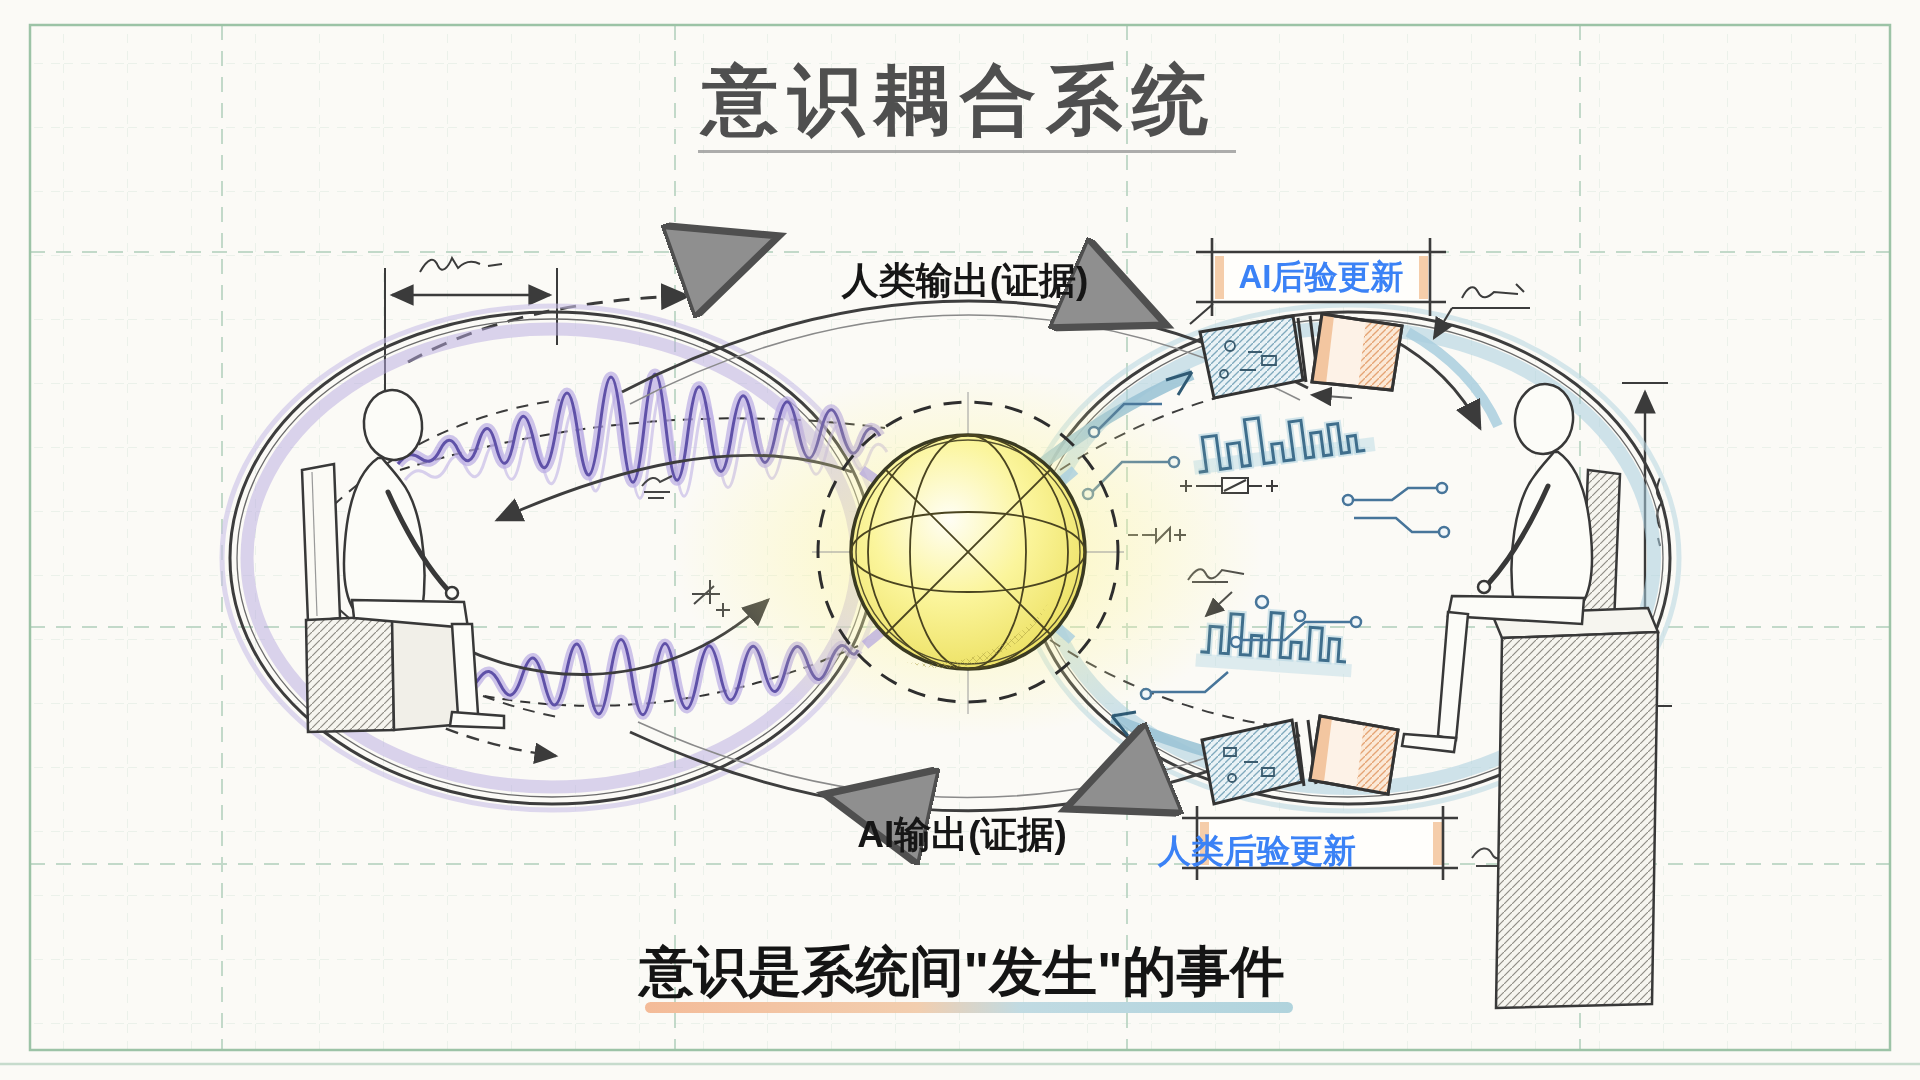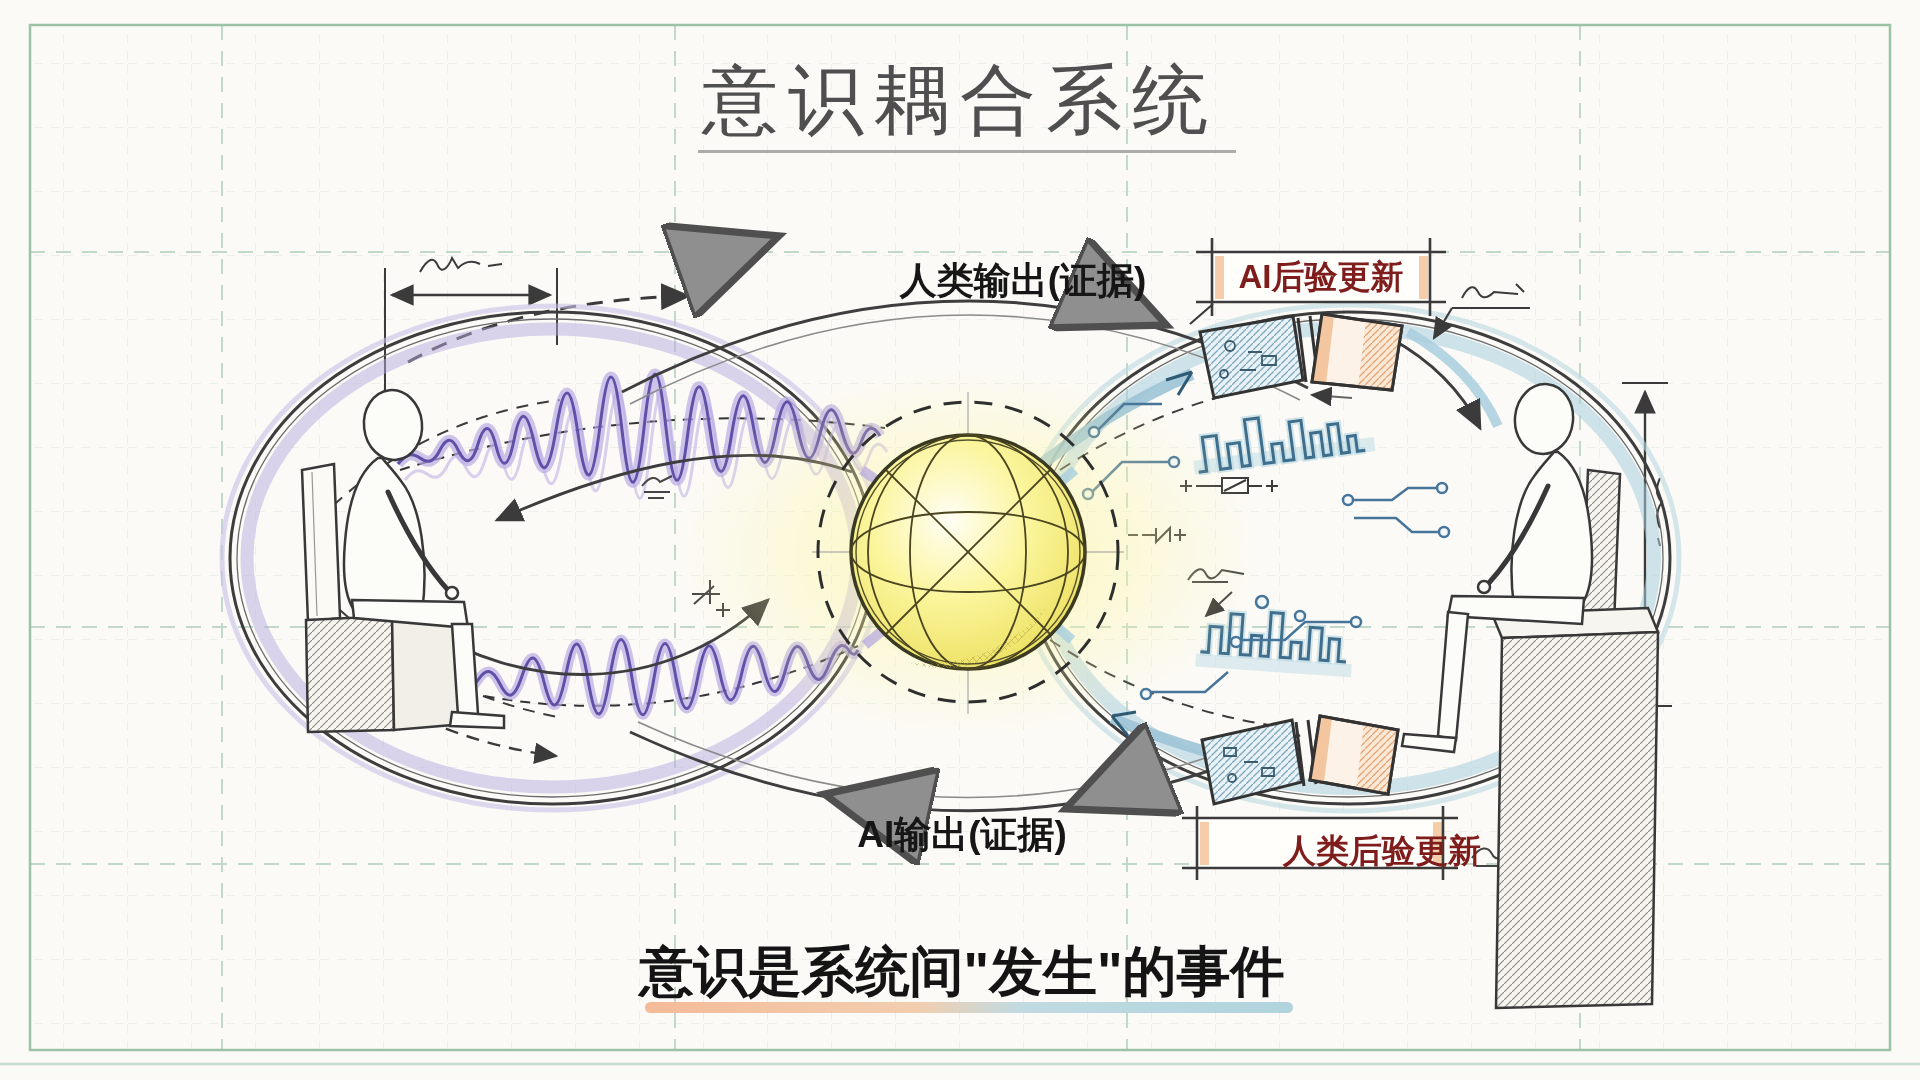--- a/index.html
+++ b/index.html
@@ -1,30 +1,30 @@
 <!DOCTYPE html>
 <html><head>
 <meta charset="utf-8">
 <style>
   html,body{margin:0;padding:0;background:#f2f1ec;}
   .stage{position:relative;width:1920px;height:1080px;background:#fbfaf6;overflow:hidden;
          font-family:"Liberation Sans","DejaVu Sans",sans-serif;}
   .stage svg{position:absolute;left:0;top:0;z-index:1;}
   .label{position:absolute;z-index:3;white-space:nowrap;color:#1d1d1d;}
-  .title{top:50px;left:50%;transform:translateX(-50%);font-size:76px;font-weight:400;
+  .title{top:50px;left:50%;transform:translateX(-50%);font-size:76px;font-weight:700;
          color:#4f4f4f;letter-spacing:10px;}
   .title-underline{position:absolute;z-index:3;left:698px;top:150px;width:538px;height:3px;
          background:#9e9e9e;opacity:.85;}
   .flow-label{font-size:37px;font-weight:700;color:#161616;}
-  .top-flow{top:256px;left:1023px;transform:translateX(-50%);}
+  .top-flow{top:256px;left:965px;transform:translateX(-50%);}
   .bottom-flow{top:798px;left:962px;transform:translateX(-50%);margin-top:12px;}
   .box-label{display:flex;align-items:center;justify-content:center;font-size:33px;
-         font-weight:700;color:#7f1d1d;z-index:3;position:absolute;}
+         font-weight:700;color:#3b82f6;z-index:3;position:absolute;}
   .ai-box{left:1213px;top:254px;width:216px;height:46px;}
-  .human-box{left:1260px;top:820px;width:244px;height:62px;border-radius:20px;}
+  .human-box{left:1135px;top:820px;width:244px;height:62px;border-radius:20px;}
   .caption{top:936px;left:962px;transform:translateX(-50%);font-size:54px;font-weight:700;
          color:#141414;}
   .caption-underline{position:absolute;z-index:3;left:645px;top:1002px;width:648px;height:11px;
          border-radius:6px;opacity:.9;
          background:linear-gradient(90deg,#f3b48e 0%,#f1c9a7 42%,#bad7e0 58%,#a8cfda 100%);}
 </style>
 </head>
 <body>
 
 <div class="stage">

